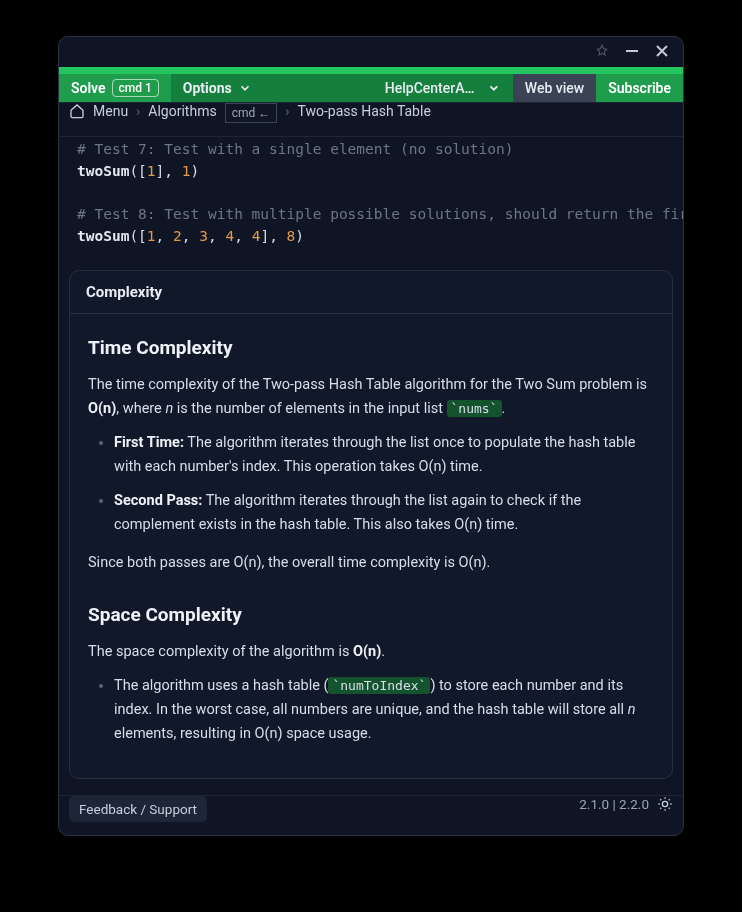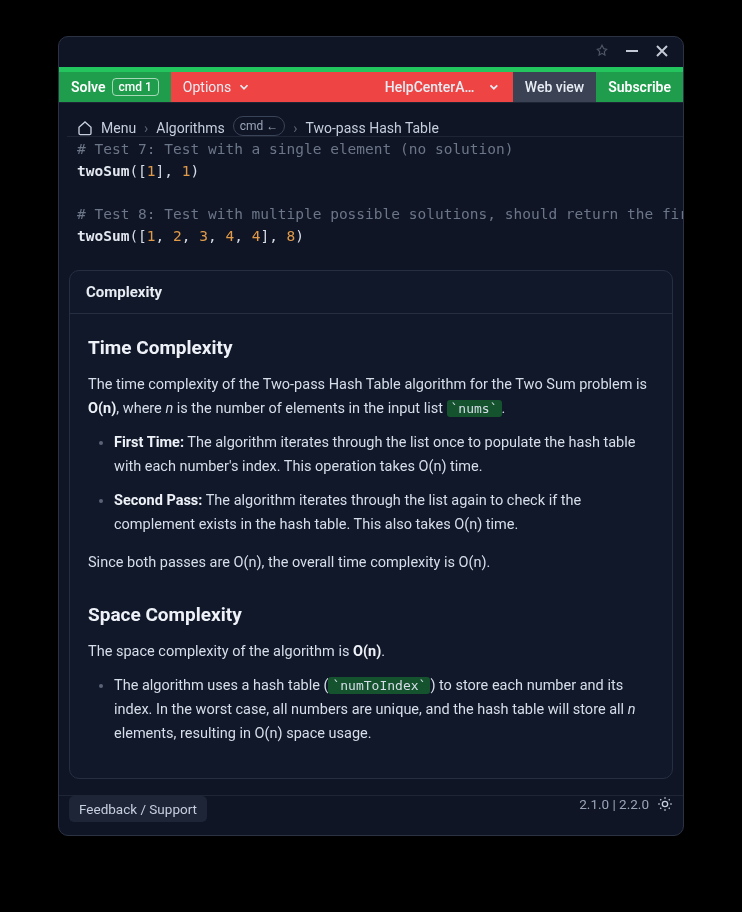--- a/index.html
+++ b/index.html
@@ -36,22 +36,22 @@
   .titlebar .tbtn {
     color: #c3cad6;
     font-size: 14px;
     width: 14px;
     text-align: center;
   }
   .toolbar {
     display: flex;
     align-items: stretch;
     height: 36px;
-    background: #ef4444;
-    border-top: 5px solid #22c55e;
+    background: #15803d;
+    border-top: 7px solid #22c55e;
     border-bottom: 1px solid #1e2636;
   }
   .toolbar .btn {
     display: flex;
     align-items: center;
     padding: 0 12px;
     color: #e8edf4;
     font-size: 14px;
     font-weight: 600;
     gap: 6px;
@@ -61,49 +61,48 @@
     background: #1f9d4d;
     color: #fff;
   }
   .toolbar .solve .kbd {
     border: 1px solid rgba(255,255,255,0.6);
     border-radius: 4px;
     padding: 1px 6px;
     font-size: 12px;
     font-weight: 500;
   }
-  .toolbar .options { font-weight: 400; }
+  .toolbar .options { font-weight: 700; }
   .toolbar .spacer { flex: 1; }
   .toolbar .helpcenter { font-weight: 500; max-width: 140px; }
   .toolbar .helpcenter .label { overflow: hidden; text-overflow: ellipsis; white-space: nowrap; }
   .toolbar .webview {
     background: #3a4254;
     font-weight: 500;
   }
   .toolbar .subscribe {
     background: #1f9d4d;
     color: #fff;
   }
   .chev { width: 14px; height: 14px; }
   .breadcrumbs {
     display: flex;
-    align-items: flex-end;
+    align-items: flex-start;
     height: 34px;
     padding: 0 10px;
     gap: 8px;
     color: #9aa5b8;
     font-size: 14px;
     border-bottom: 1px solid #1e2636;
-    margin-left: 8px;
   }
   .breadcrumbs .crumb { color: #c6cfdd; cursor: pointer; }
   .breadcrumbs .sep { color: #5a6478; }
   .breadcrumbs .kbd2 {
     border: 1px solid #3a4458;
-    border-radius: 10px;
+    border-radius: 0;
     padding: 0 6px;
     font-size: 12px;
     color: #9aa5b8;
     display: inline-flex;
     align-items: center;
     gap: 4px;
     height: 20px;
   }
   .breadcrumbs .home-icon { width: 16px; height: 16px; }
   .content {

